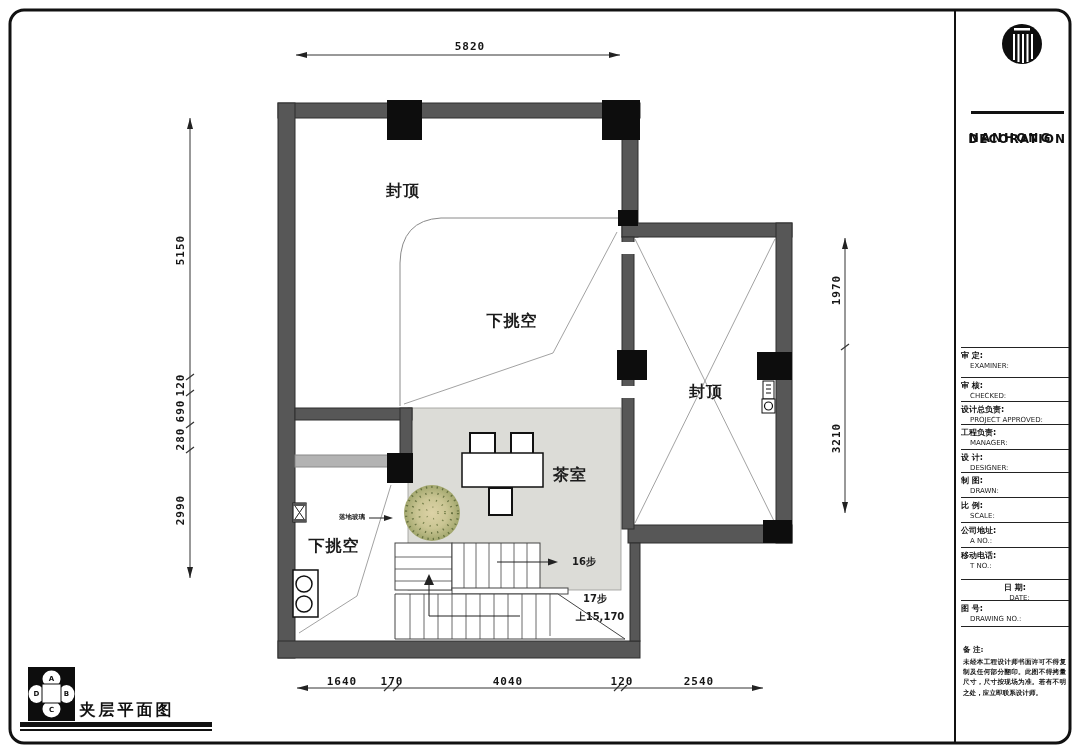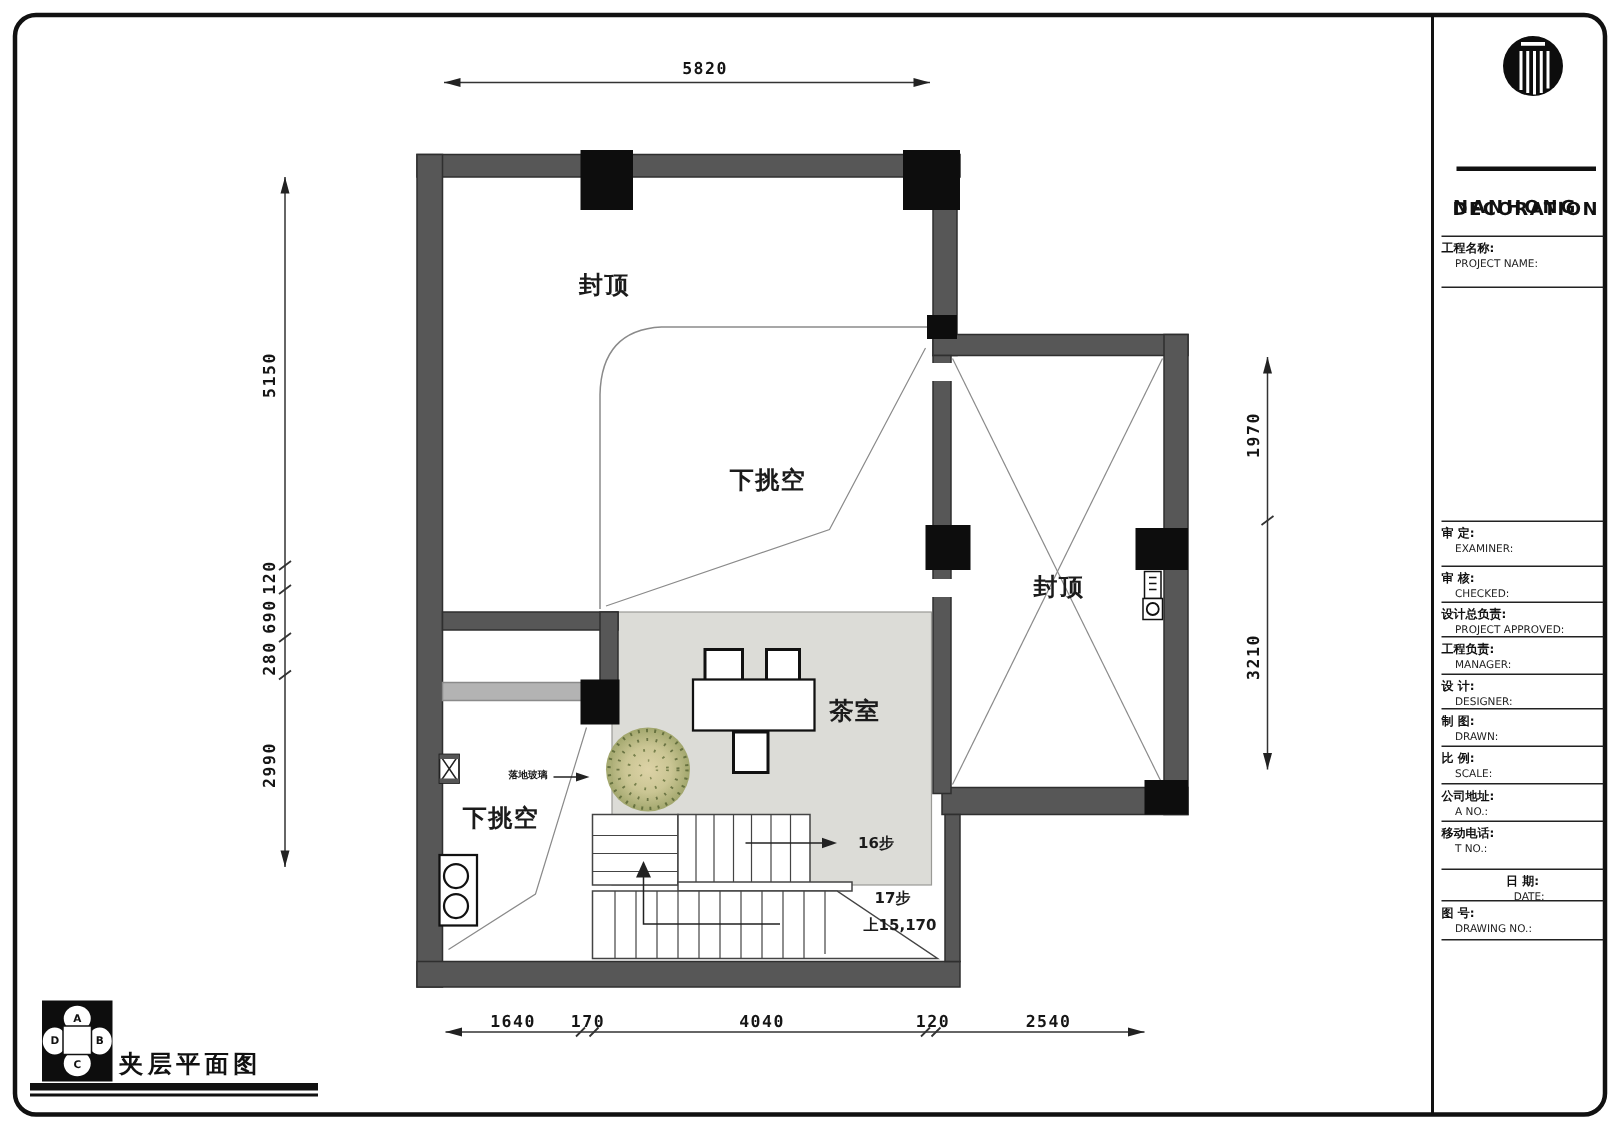--- a/index.html
+++ b/index.html
@@ -220,24 +220,20 @@
 
   <span class="draw-title">夹层平面图</span>
   <div class="bar1"></div>
   <div class="bar2"></div>
 
   <div class="titleblock">
     <div class="brand-rule"></div>
     <div class="brand-en1">NANHONG</div>
     <div class="brand-en2">DECORATION</div>
 
-    <div class="tb-row topline" style="top:147px;height:35px;">
-      <span class="tb-cn">工程名称:</span>
-      <span class="tb-en">PROJECT NAME:</span>
-    </div>
     <div class="tb-row topline" style="top:337px;height:31px;">
       <span class="tb-cn">审  定:</span>
       <span class="tb-en">EXAMINER:</span>
     </div>
     <div class="tb-row" style="top:368px;height:24px;">
       <span class="tb-cn">审  核:</span>
       <span class="tb-en">CHECKED:</span>
     </div>
     <div class="tb-row" style="top:392px;height:23px;">
       <span class="tb-cn">设计总负责:</span>
@@ -269,15 +265,19 @@
     </div>
     <div class="tb-row" style="top:570px;height:21px;text-align:center;">
       <span class="tb-cn">日  期:</span>
       <span class="tb-en">DATE:</span>
     </div>
     <div class="tb-row" style="top:591px;height:26px;">
       <span class="tb-cn">图  号:</span>
       <span class="tb-en">DRAWING NO.:</span>
     </div>
 
+    <div class="tb-notes">
+      <div class="nl">备 注:</div>
+      <div class="nt">未经本工程设计师书面许可不得复制及任何部分翻印。此图不得拷量尺寸，尺寸按现场为准。若有不明之处，应立即联系设计师。</div>
+    </div>
   </div>
 
 </div>
 
 </body></html>

